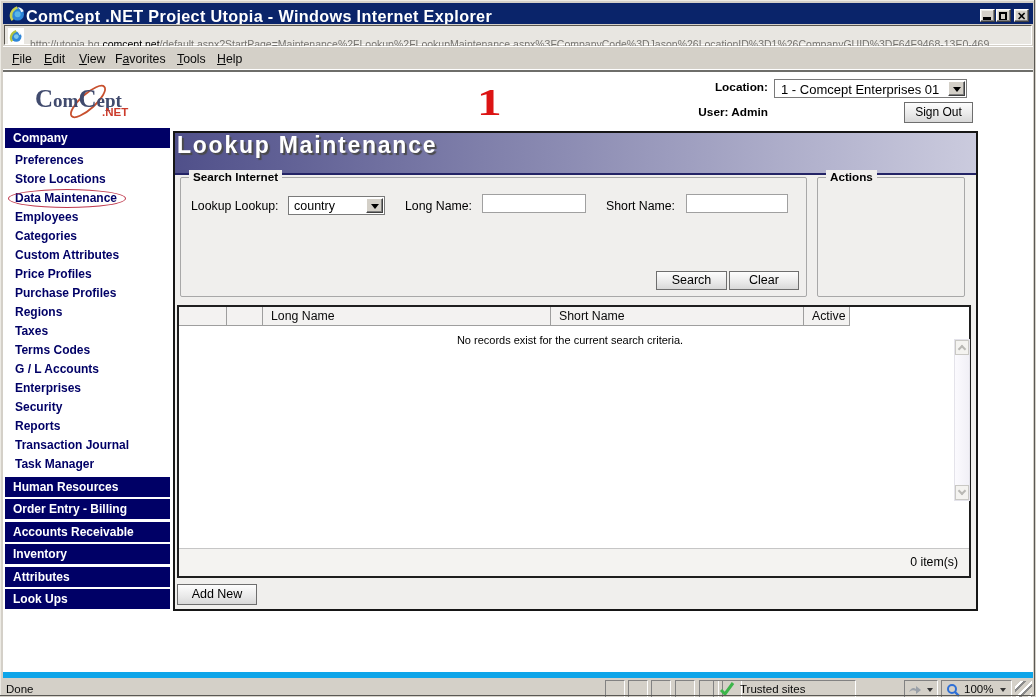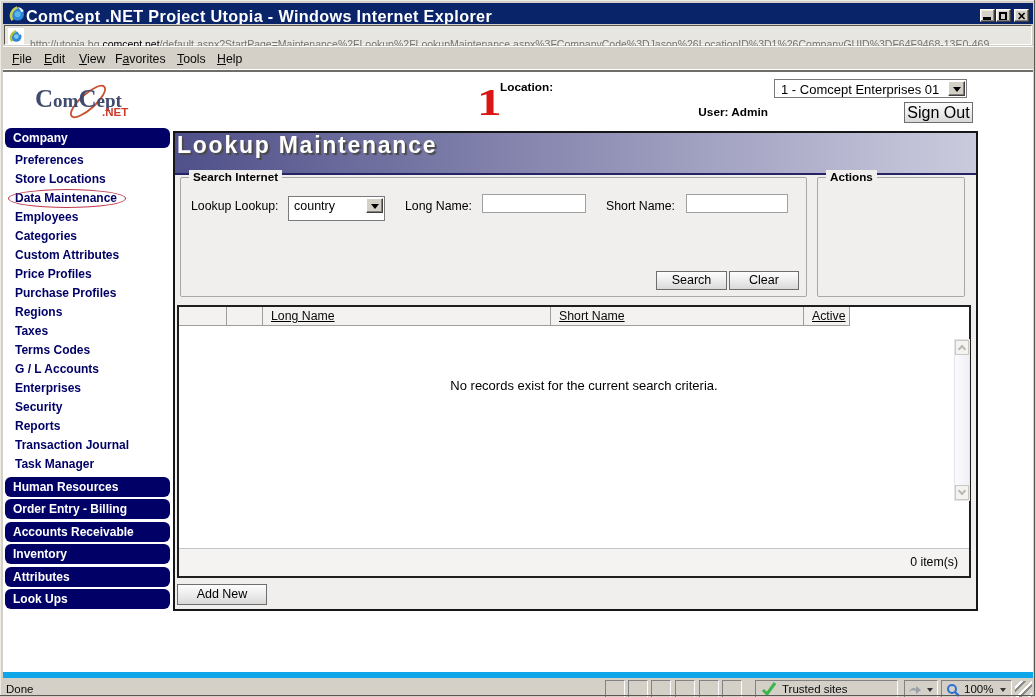--- a/index.html
+++ b/index.html
@@ -28,65 +28,65 @@
   #menurow { left:3px; top:46px; width:1030px; height:23px; background:#D4D0C8; border-top:1px solid #fff; }
   .menuitem { top:5px; font-size:12.3px; color:#0a0a0a; }
   #menuedge1 { left:3px; top:69px; width:1030px; height:1px; background:#fff; }
   #menuedge2 { left:3px; top:70px; width:1030px; height:2px; background:#6E6E6A; }
 
   
   #page { left:3px; top:72px; width:1030px; height:600px; background:#fff; }
 
   
   #red1 { left:477px; top:80px; width:30px; font-size:38px; font-weight:bold; color:#DC1414; font-family:"Liberation Serif", serif; transform:scaleX(1.3); transform-origin:left top; }
-  #loclabel { top:80px; width:268px; right:268px; font-size:11.8px; font-weight:bold; color:#000; }
+  #loclabel { top:80px; width:268px; text-align:right; right:268px; font-size:11.8px; font-weight:bold; color:#000; }
   #locsel { left:774px; top:79px; width:193px; height:19px; background:#fff; border:1px solid #7A7A7A; }
   #locsel .seltext { left:6px; top:2px; font-size:13px; color:#000; white-space:nowrap; }
   .selbtn { right:1px; top:1px; width:17px; height:15px; background:#D4D0C8;
     border-top:1px solid #fff; border-left:1px solid #fff;
     border-right:1px solid #404040; border-bottom:1px solid #404040;
     box-shadow: inset -1px -1px 0 #808080; }
   .seltri { width:0; height:0; border-left:4px solid transparent; border-right:4px solid transparent; border-top:5px solid #000; position:absolute; left:4px; top:5px; }
   #userlabel { top:105px; width:268px; text-align:right; right:268px; font-size:11.8px; font-weight:bold; color:#000; }
   .btn { background:linear-gradient(#FDFDFD,#E9E9E9 60%,#D8D8D8); border:1px solid #6E6E6E; text-align:center; color:#000; }
-  #signout { left:904px; top:102px; width:69px; height:21px; font-size:16px; line-height:19px; }
-
-  
-  .navhead { left:5px; width:165px; height:20px; background:#000066; color:#fff; font-weight:bold; font-size:12px; line-height:20px; padding-left:8px;border-radius:6px; }
+  #signout { left:904px; top:102px; width:69px; height:21px; font-size:12px; line-height:19px; }
+
+  
+  .navhead { left:5px; width:165px; height:20px; background:#000066; color:#fff; font-weight:bold; font-size:12px; line-height:20px; padding-left:8px; }
   #sbcompany { top:128px; }
   .sbitem { left:15px; font-size:12px; font-weight:bold; color:#000066; white-space:nowrap; }
   #redellipse { left:8px; top:188.5px; width:118px; height:19px; border:1.5px solid #C03A4E; border-radius:50%; }
 
   
   #main { left:173px; top:131px; width:805px; height:480px; border:2px solid #161616; background:#F0EFED; }
   #banner { left:0; top:0; width:801px; height:42px; background:linear-gradient(90deg,#50508A,#CBCBDE); border-bottom:2px solid #232366; }
   #bannertext { left:2px; top:0px; font-size:23px; font-weight:bold; color:#fff; text-shadow:2px 2px 1px #4a4a4a; letter-spacing:1.75px; line-height:25px; }
 
   .fieldset { border:1px solid #A8A8A8; border-radius:2px; }
   .legend { position:absolute; top:-8px; left:8px; background:#F0EFED; padding:0 4px; font-size:11.7px; font-weight:bold; color:#000; white-space:nowrap; }
   #fs-search { left:5px; top:44px; width:627px; height:120px; }
   #fs-actions { left:642px; top:44px; width:148px; height:120px; }
 
   .lbl { font-size:12.3px; color:#000; white-space:nowrap; }
   .tinput { background:#fff; border:1px solid #A0A0A0; height:19px; }
-  #ddcountry { left:107px; top:18px; width:97px; height:25px; background:#fff; border:1px solid #7A7A7A; }
+  #ddcountry { left:107px; top:18px; width:97px; height:19px; background:#fff; border:1px solid #7A7A7A; }
   #ddcountry .seltext { left:5px; top:2px; font-size:12.5px; }
   #btnsearch { left:475px; top:93px; width:71px; height:19px; font-size:12.5px; line-height:17px; }
   #btnclear { left:548px; top:93px; width:70px; height:19px; font-size:12.5px; line-height:17px; }
 
   
   #grid { left:2px; top:172px; width:794px; height:273px; border:2px solid #1E1E1E; background:#fff; }
-  #ghead { left:0; top:0; height:19px; display:flex;text-decoration:underline; }
+  #ghead { left:0; top:0; height:19px; display:flex; }
   .gcell { background:#F3F2F1; border-right:1px solid #9E9E9E; border-bottom:1px solid #9E9E9E; font-size:12.3px; color:#0a0a0a; padding-left:8px; line-height:18px; white-space:nowrap; }
-  #norec { left:16px; top:27px; width:778px; text-align:center; font-size:13px; color:#000;margin-top:44px; }
+  #norec { left:2px; top:27px; width:778px; text-align:center; font-size:11px; color:#000; }
   #gscroll { left:775px; top:32px; width:16px; height:162px; background:linear-gradient(90deg,#FBFAFE,#F1F0F6); border:1px solid #E4E3EA; }
   .sbtn { left:0px; width:14px; height:15px; background:#F4F3F0; border:1px solid #C9C8C4; position:absolute; }
   .chev { position:absolute; left:3px; width:6px; height:6px; border-left:2px solid #B9B8B4; border-top:2px solid #B9B8B4; }
   #gfoot { left:0; bottom:0; width:790px; height:28px; background:#F4F3F1; border-top:1px solid #C6C6C6; font-size:12.3px; text-align:right; padding-right:11px; line-height:27px; }
-  #btnaddnew { left:2px; top:451px; width:90px; height:21px; font-size:12.5px; line-height:19px; }
+  #btnaddnew { left:2px; top:451px; width:80px; height:21px; font-size:12.5px; line-height:19px; }
 
   
   #statusbar { left:3px; top:672px; width:1030px; height:22px; background:#D4D0C8; border-top:6px solid #0ea5e9; }
   .spanel { top:2px; height:18px; border-top:1px solid #828282; border-left:1px solid #828282; border-bottom:1px solid #FDFDFD; border-right:1px solid #FDFDFD; }
   .stext { font-size:11.5px; color:#0a0a0a; }
   #grip { right:1px; top:3px; width:17px; height:17px; }
   #framehi { left:0; top:0; width:1035px; height:696px; border-left:1px solid #ECEAE4; border-top:1px solid #ECEAE4; pointer-events:none; }
   #framelo { left:0; top:0; width:1035px; height:696px; border-right:1px solid #5A5854; border-bottom:1px solid #5A5854; pointer-events:none; }
 </style>
 </head>
@@ -232,21 +232,21 @@
 </div>
 
 <div id="statusbar" class="abs">
   <div class="stext abs" style="left:3px;top:5px">Done</div>
   <div class="spanel abs" style="left:602px;width:20px"></div>
   <div class="spanel abs" style="left:625px;width:20px"></div>
   <div class="spanel abs" style="left:648px;width:20px"></div>
   <div class="spanel abs" style="left:672px;width:20px"></div>
   <div class="spanel abs" style="left:696px;width:20px"></div>
   <div class="spanel abs" style="left:719px;width:20px"></div>
-  <div class="spanel abs" style="left:752px;width:143px">
+  <div class="spanel abs" style="left:710px;width:143px">
     <svg class="abs" style="left:5px;top:1px" width="16" height="15" viewBox="0 0 16 15">
       <path d="M2 8 L6 12 L14 1" fill="none" stroke="#3CB54A" stroke-width="3"></path>
     </svg>
     <div class="stext abs" style="left:26px;top:2px">Trusted sites</div>
   </div>
   <div class="spanel abs" style="left:901px;width:34px">
     <svg class="abs" style="left:3px;top:2px" width="14" height="13" viewBox="0 0 14 13">
       <path d="M1 9 Q4 3 8 6 L8 3 L13 7 L8 11 L8 8 Q4 6 1 9 Z" fill="#9aa0a8"></path>
     </svg>
     <div class="seltri abs" style="left:22px;top:7px;border-top-color:#333;border-left-width:3px;border-right-width:3px;border-top-width:4px"></div>

